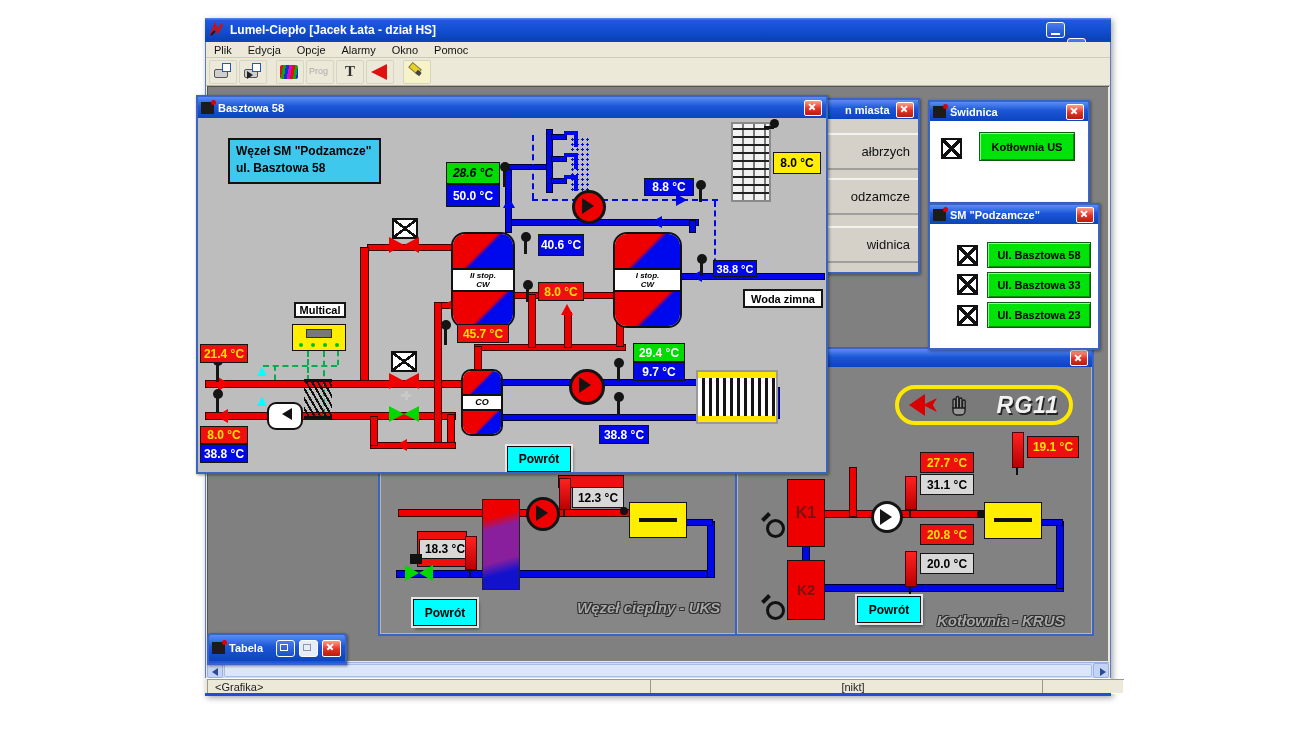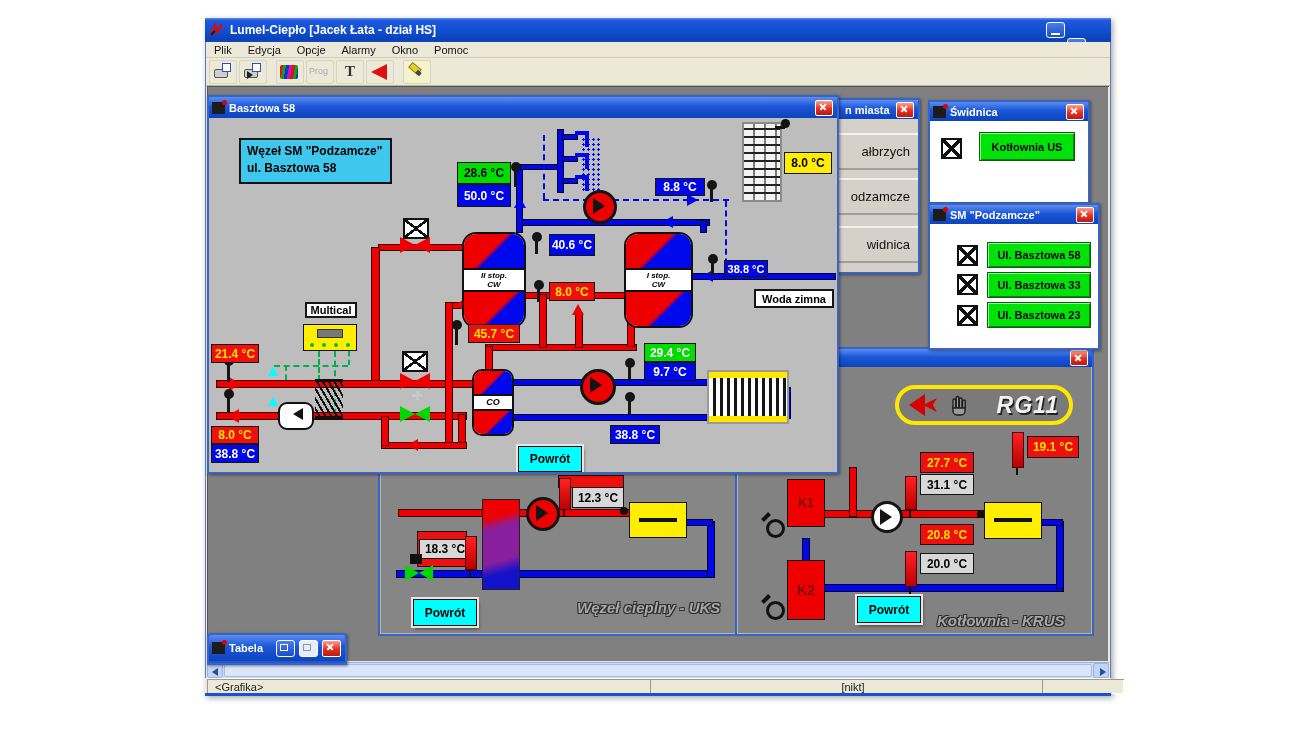--- a/index.html
+++ b/index.html
@@ -248,21 +248,21 @@
 
     <div class="lb lred" style="left:290px;top:87px;width:52px;height:22px;">19.1 °C</div>
     <div class="rs" style="left:275px;top:83px;height:34px;"></div>
     <div class="lb lred" style="left:183px;top:103px;width:54px;height:21px;">27.7 °C</div>
     <div class="lb lgray" style="left:183px;top:125px;width:54px;height:21px;">31.1 °C</div>
     <div class="rs" style="left:168px;top:127px;height:32px;"></div>
     <div class="lb lred" style="left:183px;top:175px;width:54px;height:21px;">20.8 °C</div>
     <div class="lb lgray" style="left:183px;top:204px;width:54px;height:21px;">20.0 °C</div>
     <div class="rs" style="left:168px;top:202px;height:34px;"></div>
 
-    <div class="lb" style="left:50px;top:130px;width:38px;height:48px;background:#ee0000;color:#7a1212;font-size:12px;">K1</div>
+    <div class="lb" style="left:50px;top:130px;width:38px;height:68px;background:#ee0000;color:#7a1212;font-size:16px;">K1</div>
     <div class="burnring" style="left:29px;top:170px;"></div>
     <i class="burntail" style="left:24px;top:166px;"></i>
     <div class="lb" style="left:50px;top:211px;width:38px;height:60px;background:#ee0000;color:#7a1212;font-size:14px;">K2</div>
     <div class="burnring" style="left:29px;top:252px;"></div>
     <i class="burntail" style="left:24px;top:248px;"></i>
 
     <div class="pump white" style="left:134px;top:152px;width:26px;height:26px;"></div>
     <div class="a" style="left:247px;top:153px;width:58px;height:37px;background:#ffee00;border:1px solid #111;"></div>
     <i class="a" style="left:257px;top:169px;width:38px;height:4px;background:#111;"></i>
     <i class="dot" style="left:240px;top:161px;width:8px;height:8px;"></i>
@@ -298,21 +298,21 @@
     <div class="chk" style="left:27px;top:69px;width:17px;height:17px;"></div>
     <div class="gbtn" style="left:57px;top:67px;width:102px;height:24px;">
         <span>Ul. Basztowa 33</span>
       </div>
     <div class="chk" style="left:27px;top:100px;width:17px;height:17px;"></div>
     <div class="gbtn" style="left:57px;top:97px;width:102px;height:24px;">
         <span>Ul. Basztowa 23</span>
       </div>
   </div>
 
-  <div class="win" style="left:207px;top:95px;width:628px;height:375px;background:#bdbdbd;z-index:10;">
+  <div class="win" style="left:196px;top:95px;width:628px;height:375px;background:#bdbdbd;z-index:10;">
     <div class="ctbar" style="height:21px;">
       <span class="wicon"></span>
       <span>Basztowa 58</span>
       <span class="cx"></span>
     </div>
 
     <i class="a pr" style="left:170px;top:148px;width:92px;height:5px;"></i>
     <i class="a pr" style="left:163px;top:151px;width:7px;height:134px;"></i>
     <i class="a pr" style="left:8px;top:284px;width:255px;height:6px;"></i>
     <i class="a pr" style="left:8px;top:316px;width:249px;height:6px;"></i>
@@ -429,21 +429,21 @@
     <div class="sens" style="left:501px;top:91px;height:14px;"></div>
     <div class="sens" style="left:326px;top:143px;height:14px;"></div>
     <div class="sens" style="left:328px;top:191px;height:14px;"></div>
     <div class="sens" style="left:502px;top:165px;height:14px;"></div>
     <div class="sens" style="left:18px;top:267px;height:18px;"></div>
     <div class="sens" style="left:18px;top:300px;height:16px;"></div>
     <div class="sens" style="left:246px;top:231px;height:17px;"></div>
     <div class="sens" style="left:419px;top:269px;height:15px;"></div>
     <div class="sens" style="left:419px;top:303px;height:15px;"></div>
 
-    <div class="lb lgreen" style="left:248px;top:65px;width:54px;height:22px;">28.6 °C</div>
+    <div class="lb lgreen" style="left:248px;top:65px;width:54px;height:22px;font-style:italic;">28.6 °C</div>
     <div class="lb lblue" style="left:248px;top:87px;width:54px;height:23px;">50.0 °C</div>
     <div class="lb lblue" style="left:446px;top:81px;width:50px;height:18px;">8.8 °C</div>
     <div class="lb lyel" style="left:575px;top:55px;width:48px;height:22px;">8.0 °C</div>
     <div class="lb lblue" style="left:340px;top:137px;width:46px;height:22px;">40.6 °C</div>
     <div class="lb lred" style="left:340px;top:185px;width:46px;height:19px;">8.0 °C</div>
     <div class="lb lblue" style="left:515px;top:163px;width:44px;height:17px;font-size:11px;">38.8 °C</div>
     <div class="lb lwhite" style="left:545px;top:192px;width:80px;height:19px;font-size:11px;border-width:2px;">Woda zimna</div>
     <div class="lb lred" style="left:2px;top:247px;width:48px;height:19px;">21.4 °C</div>
     <div class="lb lred" style="left:2px;top:329px;width:48px;height:18px;">8.0 °C</div>
     <div class="lb lblue" style="left:2px;top:347px;width:48px;height:19px;">38.8 °C</div>

